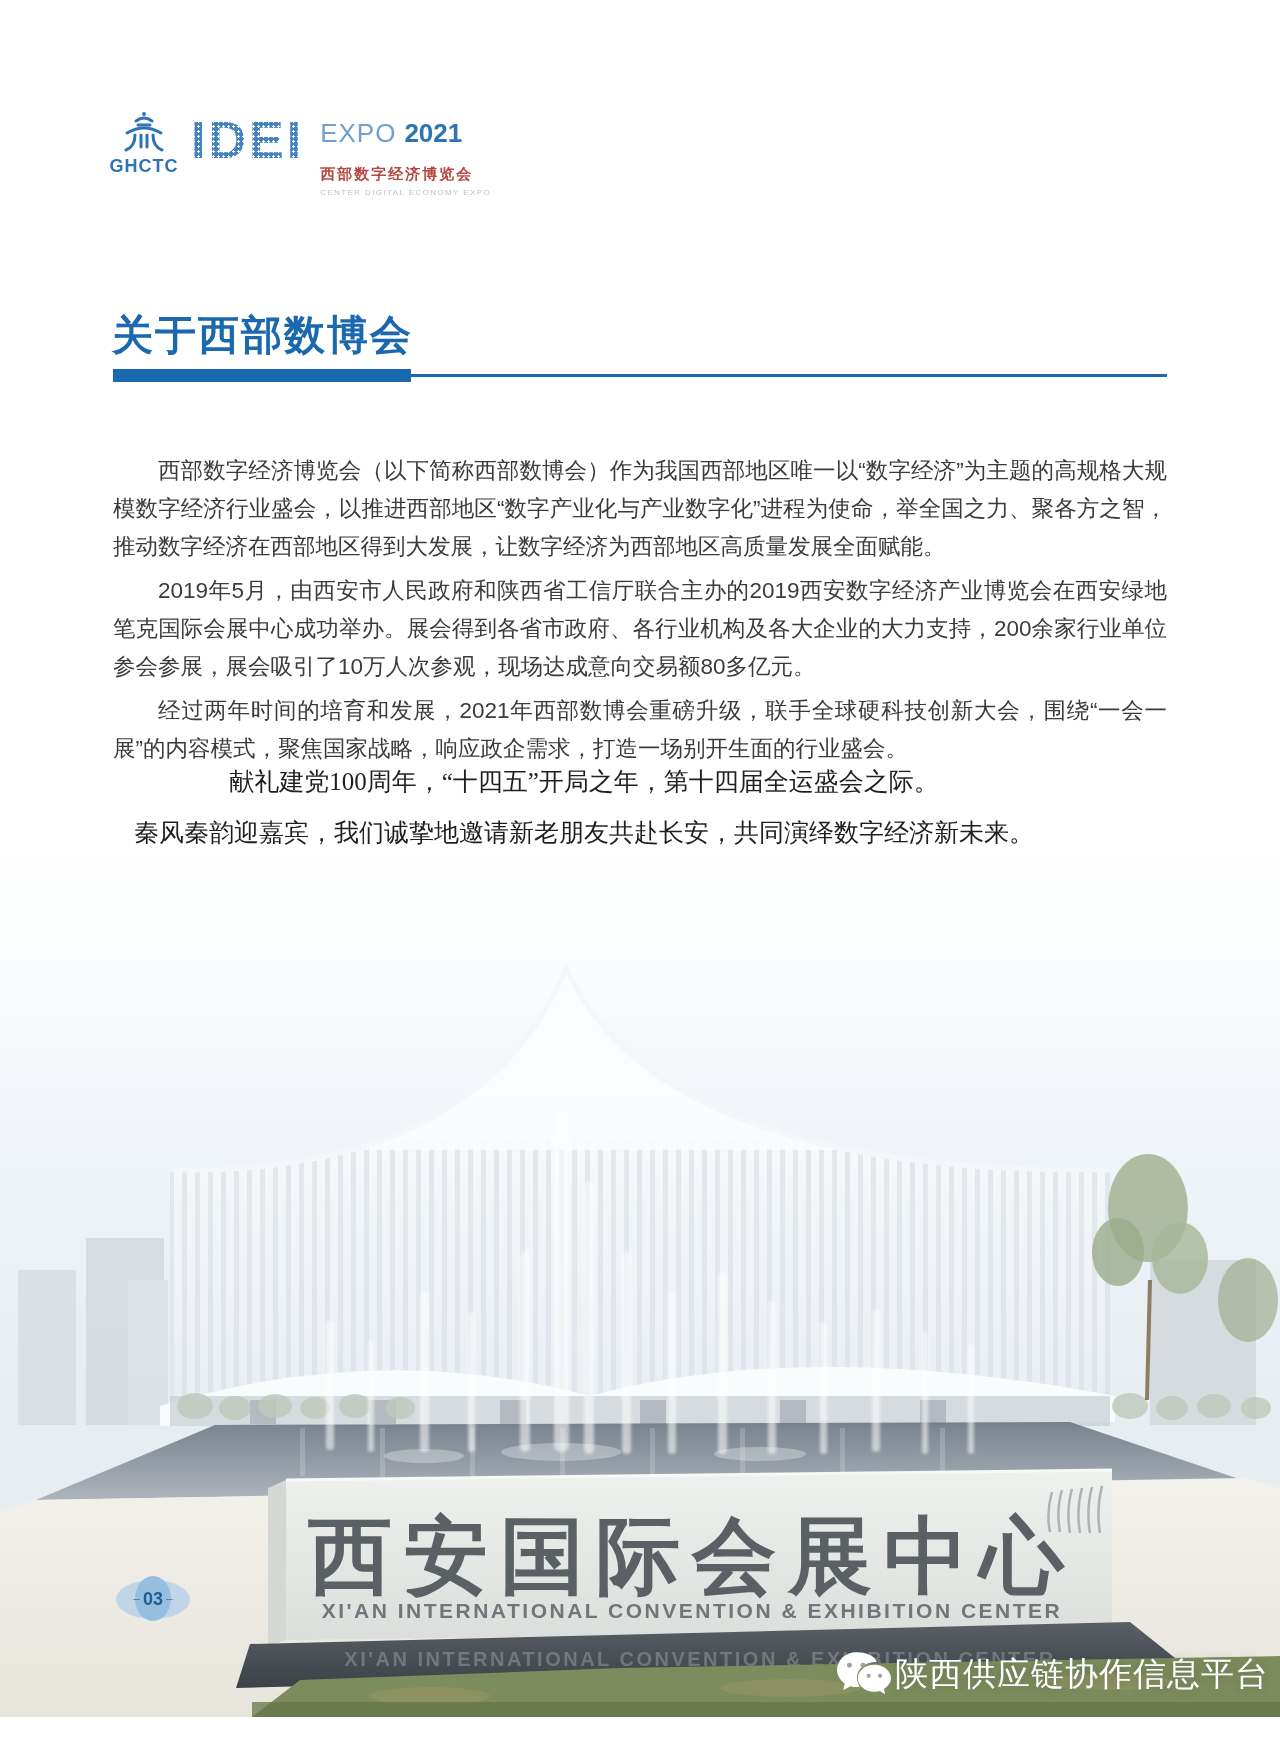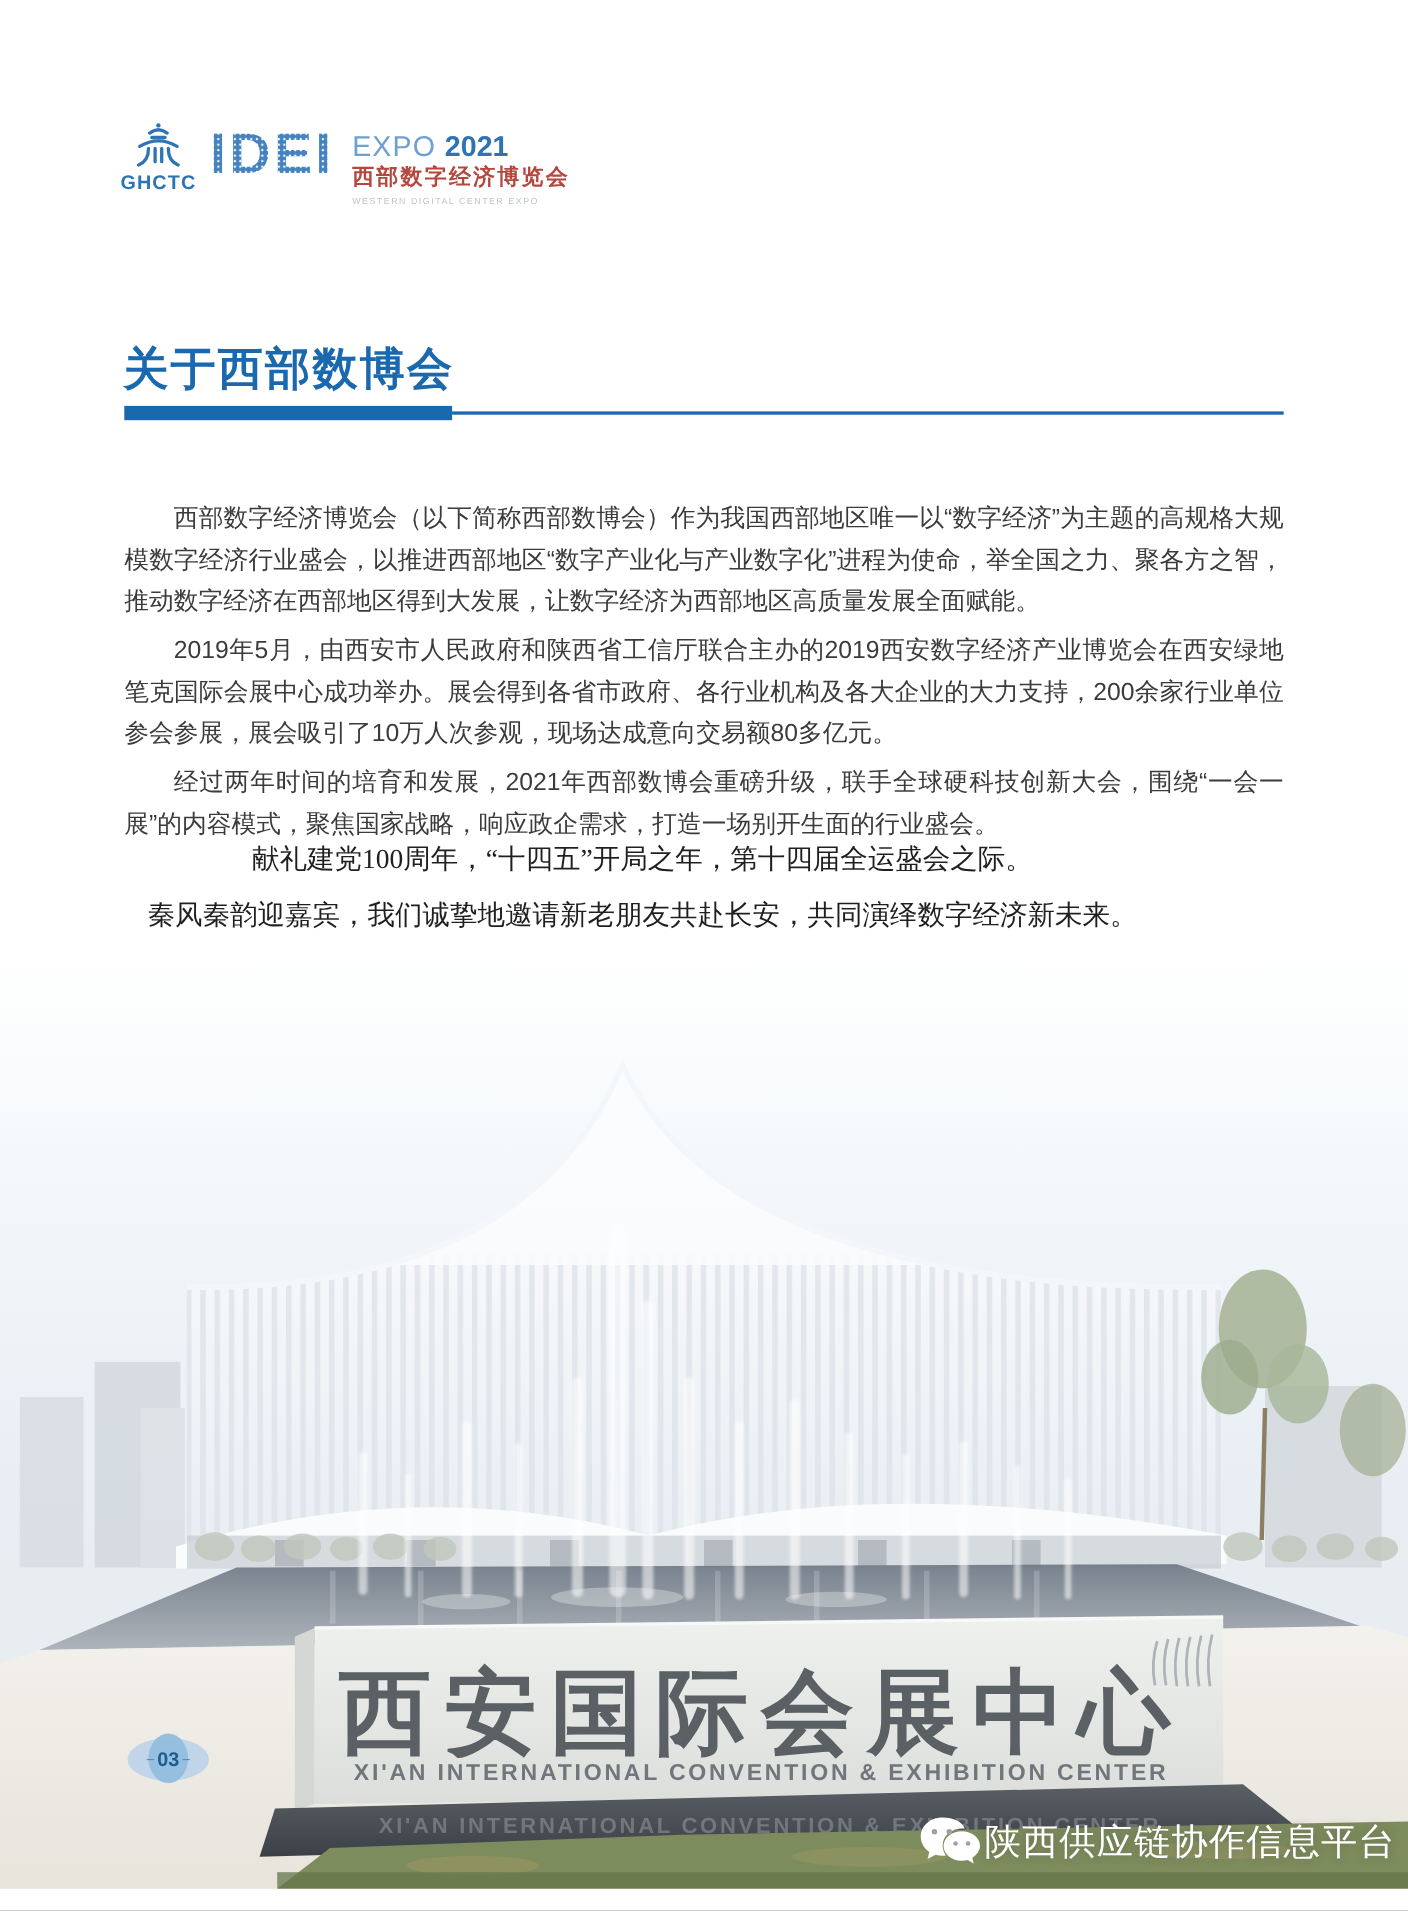--- a/index.html
+++ b/index.html
@@ -14,21 +14,21 @@
   .logo-org{font-size:18px;font-weight:700;color:#2e74b5;letter-spacing:1px;margin-top:2px;}
   .idei-wrap{position:relative;padding-top:10px;}
   .idei{font-size:52px;font-weight:800;color:#4583c0;letter-spacing:3px;line-height:1;}
   .idei-dots{position:absolute;inset:0;
     background-image:radial-gradient(circle,#ffffff 1.1px,rgba(255,255,255,0) 1.35px);
     background-size:5px 5px;pointer-events:none;}
   .logo-col3{display:flex;flex-direction:column;padding-top:16px;}
   .expo-line{display:flex;align-items:baseline;gap:8px;line-height:1;}
   .expo-word{font-size:26px;font-weight:400;color:#6fa0cf;letter-spacing:1px;}
   .expo-year{font-size:26px;font-weight:800;color:#2e74b5;}
-  .logo-cn{font-size:20px;font-weight:700;color:#b5473f;letter-spacing:2px;margin-top:1px;}
+  .logo-cn{font-size:15px;font-weight:700;color:#b5473f;letter-spacing:2px;margin-top:19px;}
   .logo-en{font-size:8px;color:#bdc4ca;letter-spacing:1.4px;margin-top:4px;}
   
   .sec-title{position:absolute;left:112px;top:286px;font-size:41px;font-weight:800;
     color:#1a68ad;letter-spacing:2px;line-height:1.1;}
   .sec-rule{position:absolute;left:113px;top:369px;width:1054px;height:13px;}
   .sec-rule .thick{position:absolute;left:0;top:0;width:298px;height:13px;background:#1a68ad;}
   .sec-rule .thin{position:absolute;left:298px;right:0;top:5px;height:3px;background:#1a68ad;}
   
   .body-text{position:absolute;left:113px;top:448px;width:1054px;color:#3b3b3b;}
   .body-text p{margin:4px 0 6px 0;font-size:22.5px;line-height:38px;
@@ -78,21 +78,21 @@
     <div class="idei-wrap">
       <div class="idei">IDEI</div>
       <div class="idei-dots"></div>
     </div>
     <div class="logo-col3">
       <div class="expo-line">
         <span class="expo-word">EXPO</span>
         <span class="expo-year">2021</span>
       </div>
       <div class="logo-cn">西部数字经济博览会</div>
-      <div class="logo-en">WESTERN DIGITAL CENTER EXPO</div>
+      <div class="logo-en">CENTER DIGITAL ECONOMY EXPO</div>
     </div>
   </div>
 
   <h1 class="sec-title">关于西部数博会</h1>
   <div class="sec-rule">
     <div class="thick"></div>
     <div class="thin"></div>
   </div>
 
   <div class="body-text">

